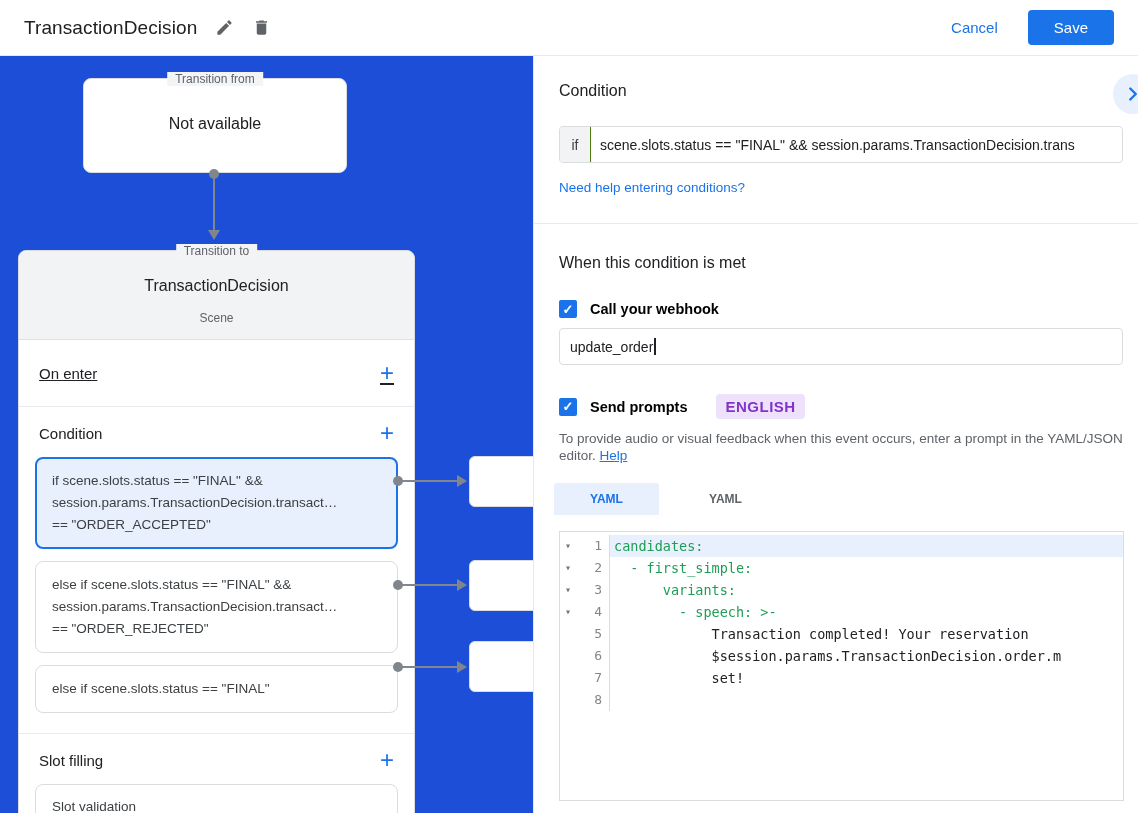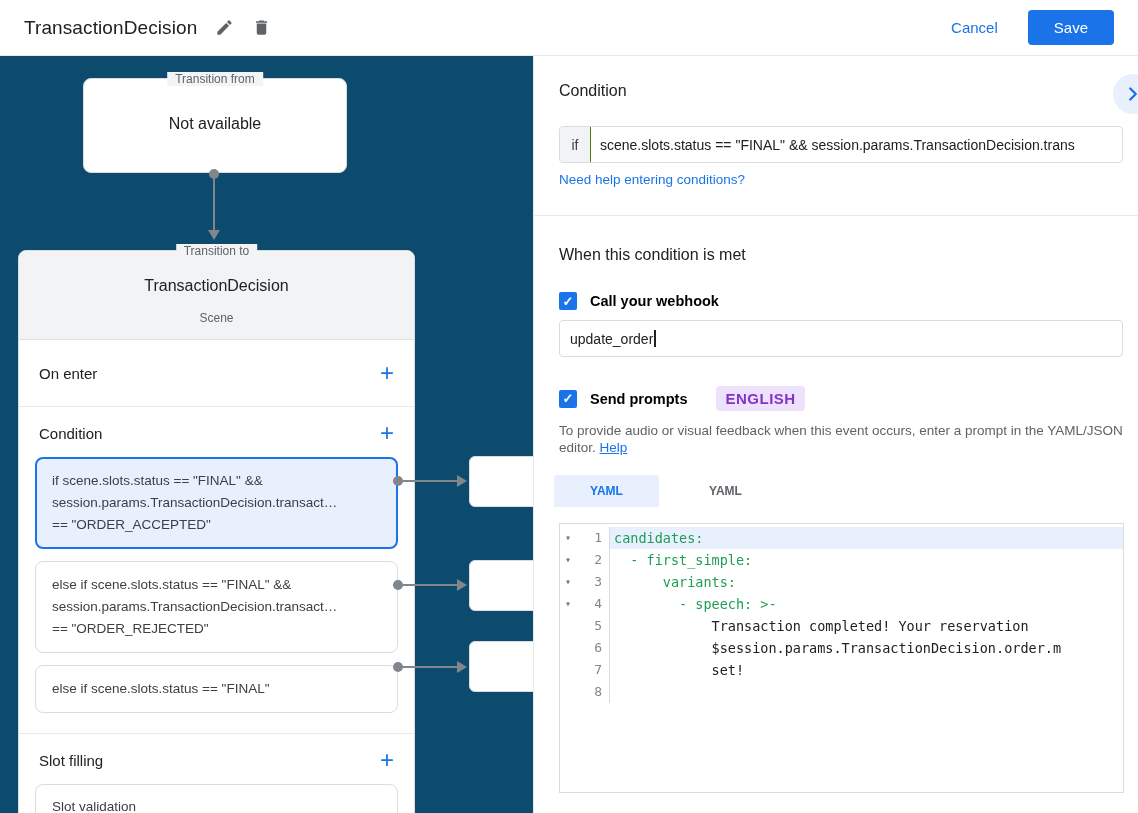--- a/index.html
+++ b/index.html
@@ -14,42 +14,42 @@
   .icon-btn svg { fill:#5f6368; }
   .topbar-spacer { flex:1; }
   .btn-text { border:none; background:none; color:#1a73e8; font-size:15px; font-weight:500;
     padding:8px 16px; cursor:pointer; font-family:inherit; }
   .btn-primary { border:none; background:#1a73e8; color:#fff; font-size:15px; font-weight:500;
     padding:9px 26px; border-radius:4px; margin-left:14px; cursor:pointer; font-family:inherit; }
 
   .main { display:flex; height:757px; }
 
   
-  .canvas { position:relative; width:533px; background:#0c4a6e; overflow:hidden; flex:none; }
+  .canvas { position:relative; width:533px; background:#1d4ed8; overflow:hidden; flex:none; }
 
   .tf-box { position:absolute; left:83px; top:22px; width:264px; height:95px;
     background:#fff; border:1px solid #dadce0; border-radius:8px; }
   .legend { position:absolute; top:0; left:50%; transform:translate(-50%,-50%);
     background:#f3f4f6; padding:0 8px; font-size:12px; color:#5f6368; white-space:nowrap; }
   .tf-value { position:absolute; left:0; right:0; top:36px; text-align:center; font-size:16px; color:#202124; }
 
   .vline { position:absolute; left:213px; top:118px; width:2px; height:58px; background:#80868b; }
   .vdot  { position:absolute; left:209px; top:113px; width:10px; height:10px; border-radius:50%; background:#80868b; }
   .varrow{ position:absolute; left:208px; top:174px; width:0; height:0;
     border-left:6px solid transparent; border-right:6px solid transparent; border-top:10px solid #80868b; }
 
   .scene-card { position:absolute; left:18px; top:194px; width:397px; height:650px;
     background:#fff; border:1px solid #dadce0; border-radius:8px 8px 0 0; }
   .scene-head { background:#f1f3f4; border-bottom:1px solid #e0e0e0; border-radius:8px 8px 0 0;
     padding:26px 0 14px; text-align:center; }
   .scene-title { font-size:16px; color:#202124; }
   .scene-sub { font-size:12px; color:#5f6368; margin-top:16px; }
 
   .row-simple { height:67px; display:flex; align-items:center; justify-content:space-between;
-    padding:9px 20px; border-bottom:1px solid #e8eaed; }
+    padding:9px 20px; border-bottom:1px solid #e8eaed;text-decoration:underline; }
   .row-label { font-size:15px; color:#202124; }
   .plus { color:#1a73e8; font-size:24px; font-weight:300; line-height:1; cursor:pointer; }
 
   .section { padding:14px 16px 20px; }
   .section-head { display:flex; align-items:center; justify-content:space-between; padding:0 4px; margin-bottom:12px; }
   .section + .section, .sec-divider { border-top:1px solid #e8eaed; }
 
   .cond-card { border:1px solid #dadce0; border-radius:8px; background:#fff;
     padding:12px 16px; font-size:13.5px; line-height:22px; color:#3c4043; margin-bottom:12px;
     overflow:hidden; }
@@ -74,21 +74,21 @@
     background:#e8f0fe; border:none; cursor:pointer; display:flex; align-items:center; padding-left:9px; }
 
   .if-group { display:flex; width:564px; height:37px; margin-top:26px;
     border:1px solid #dadce0; border-radius:4px; overflow:hidden; }
   .if-prefix { width:31px; background:#f1f3f4; border-right:1px solid #4d7c0f;
     display:flex; align-items:center; justify-content:center; font-size:14px; color:#3c4043; }
   .if-value { flex:1; display:flex; align-items:center; padding:0 9px; font-size:14px; color:#202124;
     white-space:nowrap; overflow:hidden; }
 
   .link { color:#1a73e8; font-size:13.5px; text-decoration:none; cursor:pointer; }
-  .help-link-row { margin-top:7px; }
+  .help-link-row { margin-top:15px; }
   .full-divider { height:1px; background:#e8eaed; margin:27px 0 0 -25px; }
 
   .h2 { font-size:16px; color:#202124; margin-top:30px; }
 
   .cb-row { display:flex; align-items:center; margin-top:28px; }
   .cb-row.second { margin-top:29px; }
   .checkbox { width:18px; height:18px; border-radius:2px; background:#1a73e8; color:#fff;
     display:flex; align-items:center; justify-content:center; font-size:13px; font-weight:bold; cursor:pointer; flex:none; }
   .cb-label { font-size:14.5px; font-weight:700; color:#000000; margin-left:13px; }
   .badge { margin-left:29px; background:#ede1fb; color:#8233c9; font-size:15px; font-weight:700;

